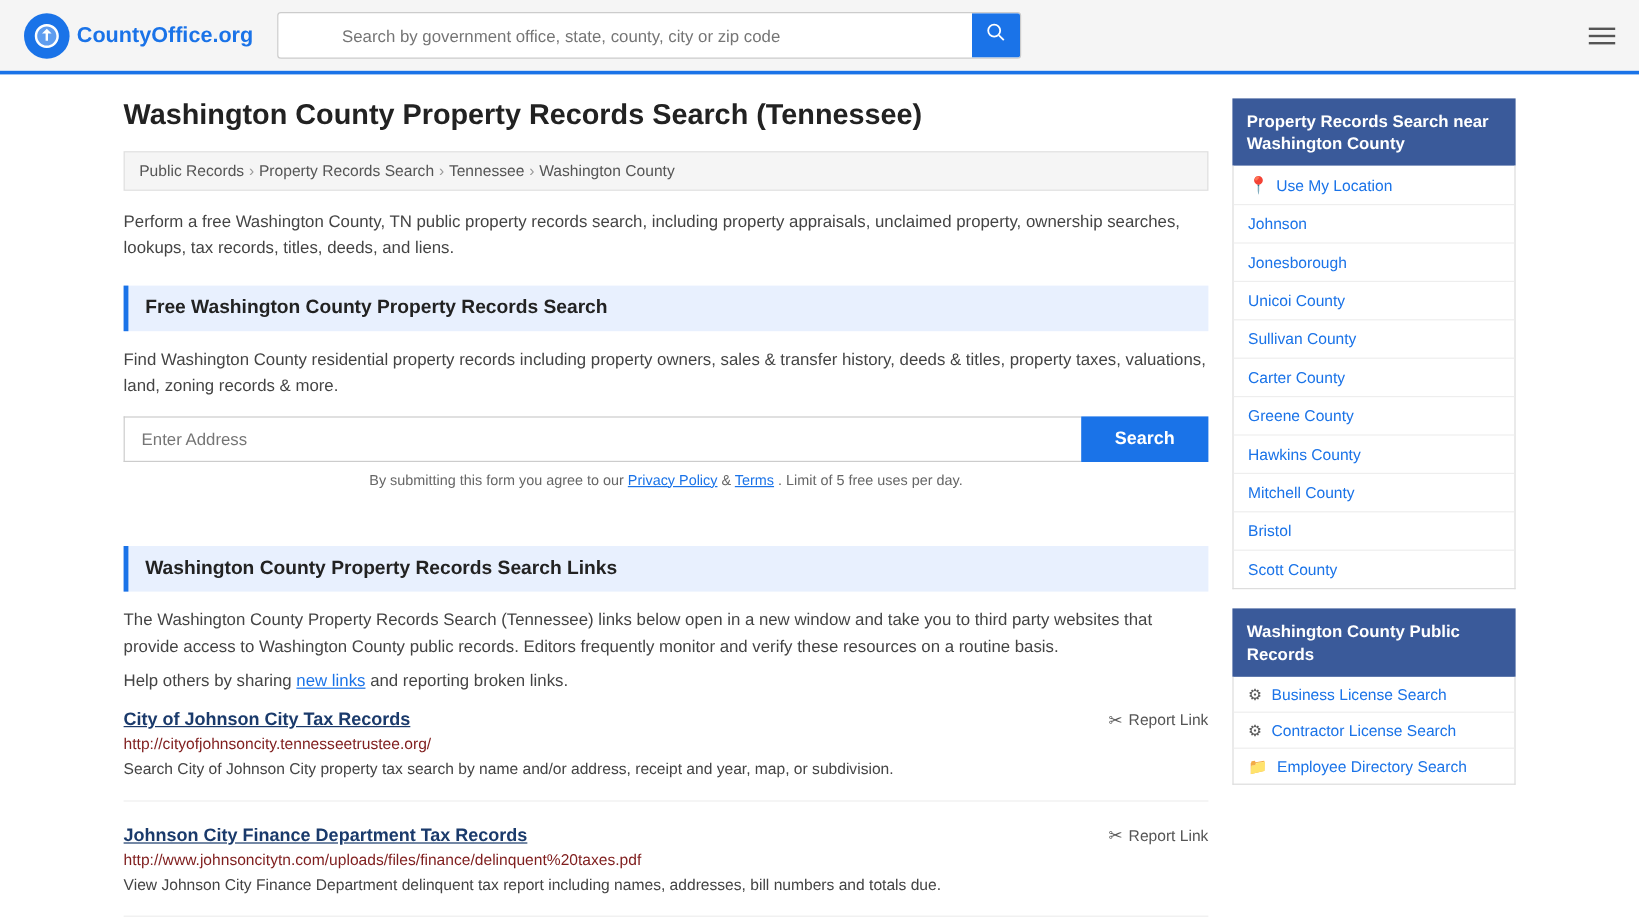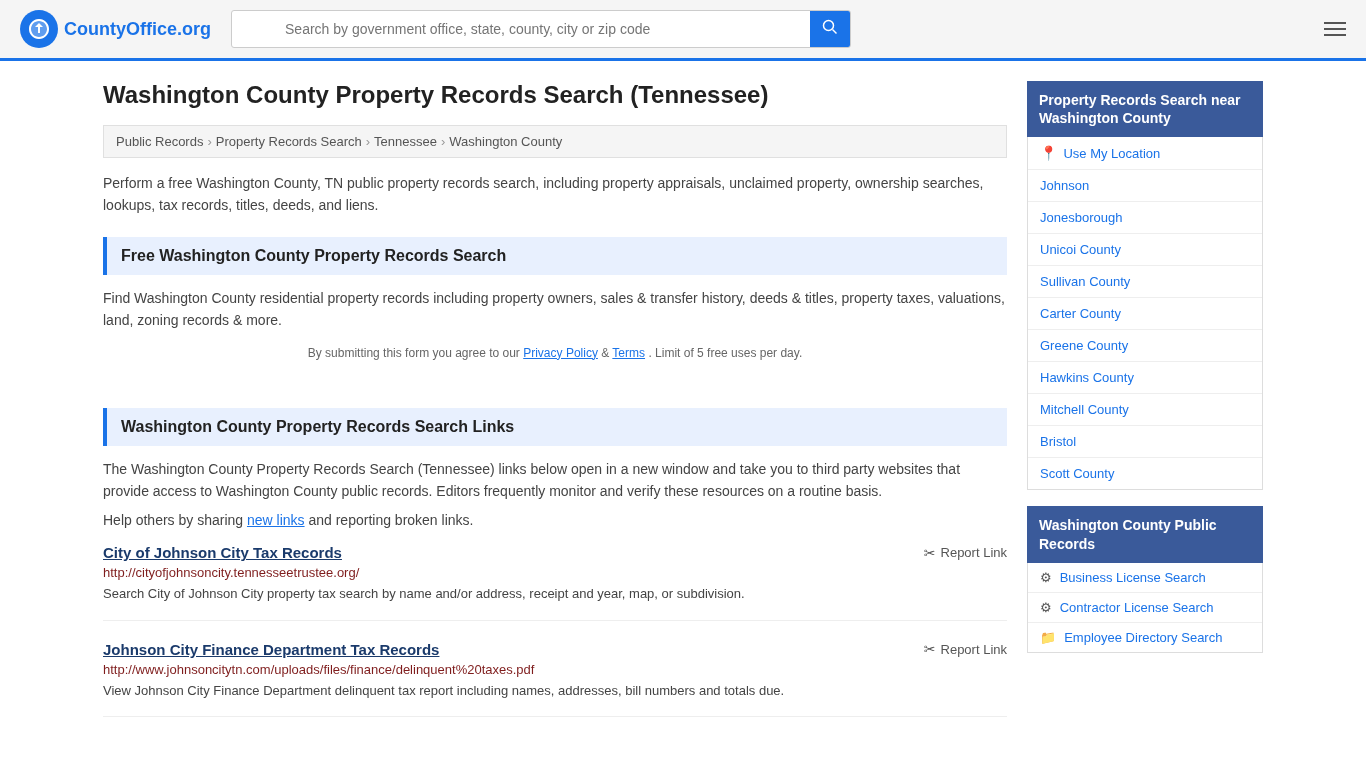--- a/index.html
+++ b/index.html
@@ -342,20 +342,24 @@
       <a href="#">Tennessee</a>
       <span class="sep">›</span>
       <a href="#">Washington County</a>
     </div>
 
     <p id="intro-text">Perform a free Washington County, TN public property records search, including property appraisals, unclaimed property, ownership searches, lookups, tax records, titles, deeds, and liens.</p>
 
     <div id="search-section">
       <div class="section-header">Free Washington County Property Records Search</div>
       <p id="find-text">Find Washington County residential property records including property owners, sales &amp; transfer history, deeds &amp; titles, property taxes, valuations, land, zoning records &amp; more.</p>
+      <div id="address-search-row">
+        <input id="address-input" type="text" placeholder="Enter Address" style="">
+        <button id="address-search-btn">Search</button>
+      </div>
       <p id="form-disclaimer">
         <span>By submitting this form you agree to our</span>
         <a href="#">Privacy Policy</a>
         <span> &amp; </span>
         <a href="#">Terms</a>
         <span>. Limit of 5 free uses per day.</span>
       </p>
     </div>
 
     <div id="links-section">

